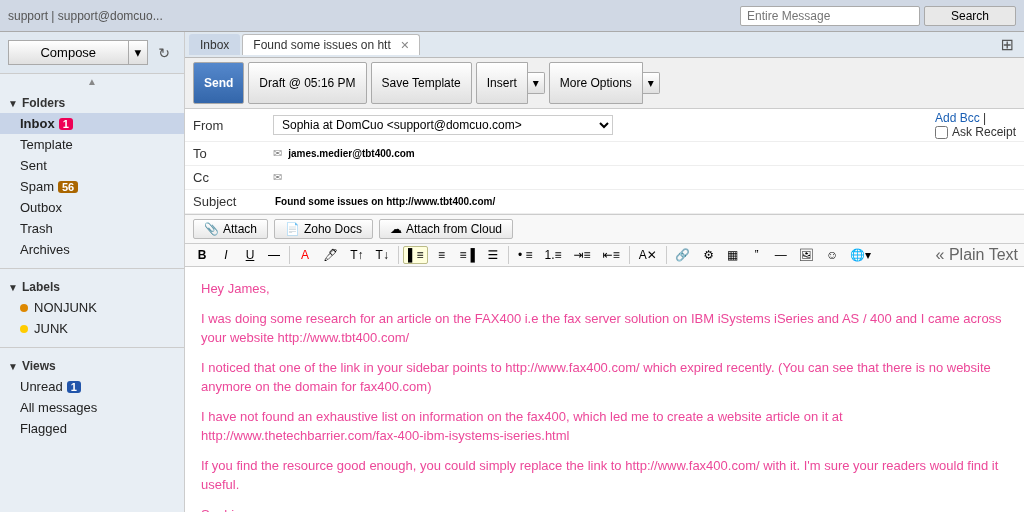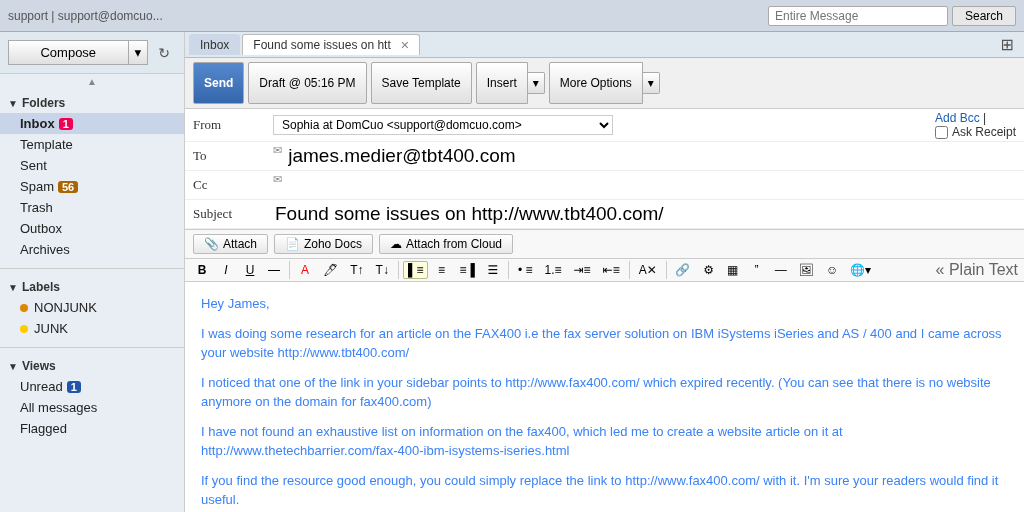--- a/index.html
+++ b/index.html
@@ -11,21 +11,21 @@
       background: #d0d8e4; border-bottom: 1px solid #aaa;
       height: 32px; padding: 0 8px; gap: 8px;
     }
     .top-bar-account { font-size: 12px; color: #555; }
     .top-bar-search { display: flex; align-items: center; margin-left: auto; gap: 4px; }
     .search-box {
       border: 1px solid #aaa; background: #fff; padding: 2px 6px;
       font-size: 12px; width: 180px; border-radius: 2px;
     }
     .search-btn {
-      background: #e8e8e8; border: 1px solid #aaa; padding: 2px 12px;
+      background: #e8e8e8; border: 1px solid #aaa; padding: 2px 26px;
       font-size: 12px; cursor: pointer; border-radius: 2px;
     }
 
     
     .main-layout { display: flex; height: calc(512px - 32px); }
 
     
     .sidebar {
       width: 185px; min-width: 185px; background: #e8eef4;
       border-right: 1px solid #ccc; overflow-y: auto;
@@ -109,28 +109,28 @@
     .toolbar-btn-group { display: flex; align-items: center; }
     .toolbar-btn-group .main { border-radius: 2px 0 0 2px; }
     .toolbar-btn-group .arrow { border-left: none; border-radius: 0 2px 2px 0; padding: 3px 5px; }
 
     
     .email-form { border-bottom: 1px solid #ccc; }
     .form-row {
       display: flex; align-items: center; border-bottom: 1px solid #eee;
       padding: 2px 8px; min-height: 24px;
     }
-    .form-label { width: 80px; color: #333; font-size: 13px; font-weight: normal; flex-shrink: 0; font-family: Liberation Serif, serif; }
+    .form-label { width: 80px; color: #333; font-size: 13px; font-weight: normal; flex-shrink: 0; }
     .form-field { flex: 1; display: flex; }
     .from-select {
       border: 1px solid #ccc; background: #fff;
       padding: 1px 4px; font-size: 12px; width: 340px;
     }
     .form-input {
-      border: none; outline: none; flex: 1; font-size: 19px; padding: 1px 2px;
+      border: none; outline: none; flex: 1; font-size: 10px; padding: 1px 2px; font-weight: bold;
     }
     .field-icon { color: #888; font-size: 11px; margin-right: 4px; }
     .form-actions { margin-left: auto; font-size: 12px; color: #333; }
     .form-actions a { text-decoration: none; color: #1a5fb4; cursor: pointer; }
     .ask-receipt { display: flex; align-items: center; gap: 4px; }
 
     
     .attach-bar {
       display: flex; align-items: center; gap: 6px;
       padding: 4px 8px; border-bottom: 1px solid #ccc; background: #f8f8f8;
@@ -153,21 +153,21 @@
       border-radius: 2px;
     }
     .fmt-btn.active { background: #ffd; border-color: #bb8; }
     .fmt-separator { width: 1px; height: 18px; background: #ccc; margin: 0 2px; }
     .fmt-spacer { flex: 1; }
     .plain-text-link { font-size: 16px; color: #666; cursor: pointer; margin-left: 4px; white-space: nowrap; }
 
     
     .email-body {
       flex: 1; overflow-y: auto; padding: 12px 16px;
-      font-size: 13px; line-height: 1.5; color: #3b82f6;
+      font-size: 13px; line-height: 1.5; color: #ec4899;
     }
     .email-body p { margin-bottom: 10px; }
   </style>
 </head>
 <body>
 
 <div class="top-bar">
   <span class="top-bar-account">support | support@domcuo...</span>
   <div class="top-bar-search">
     <input class="search-box" type="text" placeholder="Entire Message" style="">
@@ -199,24 +199,24 @@
         <span>Template</span>
       </div>
       <div class="sidebar-item">
         <span>Sent</span>
       </div>
       <div class="sidebar-item">
         <span>Spam</span>
         <span class="badge yellow">56</span>
       </div>
       <div class="sidebar-item">
+        <span>Outbox</span>
+      </div>
+      <div class="sidebar-item">
         <span>Trash</span>
-      </div>
-      <div class="sidebar-item">
-        <span>Outbox</span>
       </div>
       <div class="sidebar-item">
         <span>Archives</span>
       </div>
     </div>
 
     <div class="divider"></div>
 
     <div class="sidebar-section">
       <div class="sidebar-section-header">

